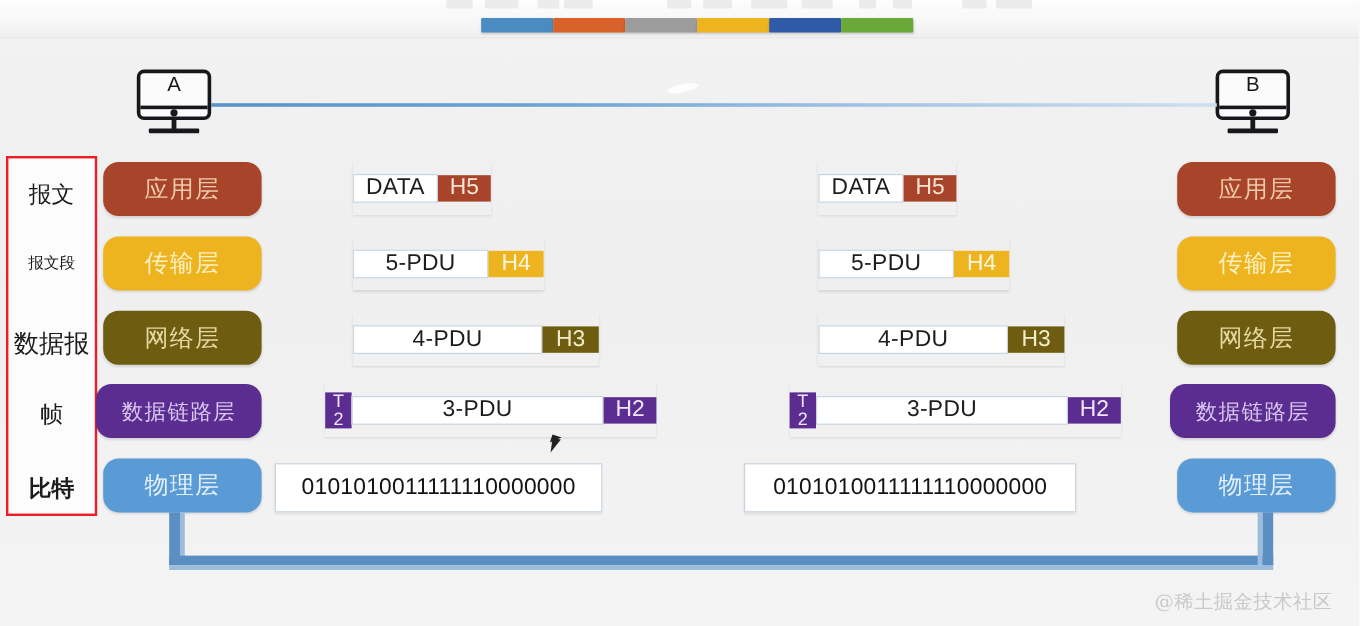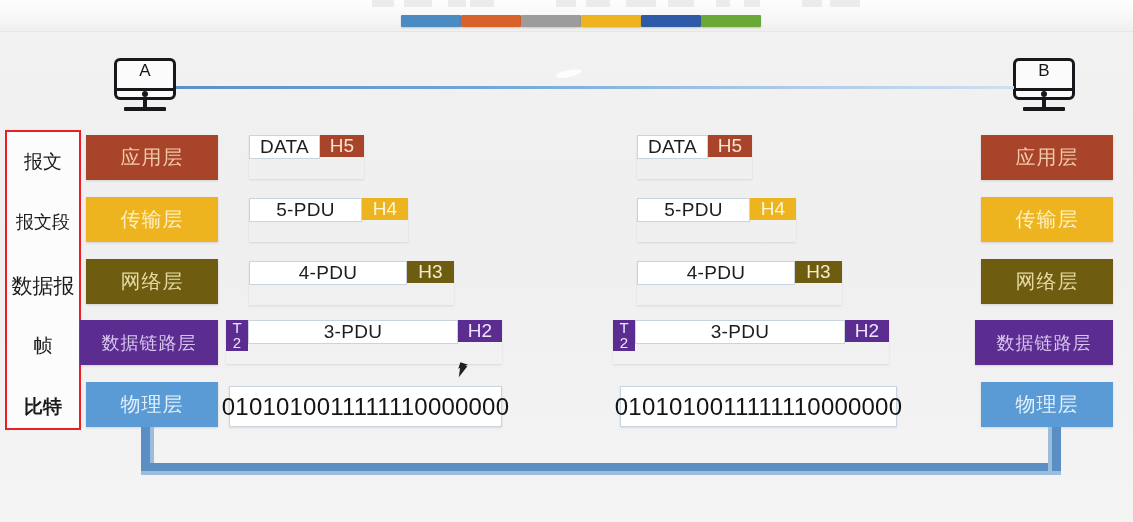--- a/index.html
+++ b/index.html
@@ -132,29 +132,31 @@
   .layer-box {
     position: absolute;
     box-sizing: border-box;
     display: flex;
     align-items: center;
     justify-content: center;
     font-size: 20px;
     letter-spacing: 1px;
     font-family: "DejaVu Serif", "Liberation Serif", serif;
     box-shadow: 0 1px 2px rgba(0,0,0,.12);
+    border-radius: 13px;
   }
 
   
   .packet {
     position: absolute;
     display: flex;
-    align-items: flex-start;
+    align-items: center;
     box-sizing: border-box;
     box-shadow: 0 1px 2px rgba(0,0,0,.10);
+    margin-left: 45px;
   }
   .packet .payload {
     flex: 1 1 auto;
     background: #ffffff;
     border: 1px solid #c9d4de;
     box-sizing: border-box;
     display: flex;
     align-items: center;
     justify-content: center;
     font-size: 19px;
@@ -183,21 +185,21 @@
     font-family: "Liberation Sans", sans-serif;
   }
   .bits-box {
     position: absolute;
     box-sizing: border-box;
     background: #ffffff;
     border: 1px solid #c9d4de;
     display: flex;
     align-items: center;
     justify-content: center;
-    font-size: 24px;
+    font-size: 19px;
     color: #141414;
     font-family: "Liberation Sans", sans-serif;
     letter-spacing: .2px;
     box-shadow: 0 1px 2px rgba(0,0,0,.10);
   }
 
   
   .conn-seg {
     position: absolute;
     background: #5b8fc4;
@@ -278,21 +280,21 @@
     <div class="dot"></div>
     <div class="neck"></div>
     <div class="base"></div>
   </div>
 
   <div class="link-line" style="left:176px; top:86px; width:838px;"></div>
   <div class="link-glint" style="left:556px; top:70px;"></div>
 
   <div class="pdu-name-col" style="left:5px; top:130px; width:76px; height:300px;">
     <div class="pdu-name" style="top:17px;">报文</div>
-    <div class="pdu-name" style="top:78px; font-size:18px;">报文段</div>
+    <div class="pdu-name" style="top:78px; font-size:13px;">报文段</div>
     <div class="pdu-name" style="top:140px; font-size:21px;">数据报</div>
     <div class="pdu-name" style="top:201px;">帧</div>
     <div class="pdu-name" style="top:262px;font-weight:bold;">比特</div>
   </div>
 
   <div class="layer-box" style="left:86px; top:135px; width:132px; height:45px; background:#a8442a; color:#f0c9a9;">
     <span>应用层</span>
   </div>
   <div class="layer-box" style="left:86px; top:197px; width:132px; height:45px; background:#eeb41f; color:#fdf0c2;">
     <span>传输层</span>
@@ -383,14 +385,15 @@
   <div class="conn-seg shade" style="left:150px; top:427px; width:4px; height:44px;"></div>
 
   <div class="conn-seg" style="left:141px; top:463px; width:920px; height:8px;"></div>
   <div class="conn-seg shade" style="left:141px; top:471px; width:920px; height:4px;"></div>
 
   <div class="conn-seg" style="left:1052px; top:427px; width:9px; height:44px;"></div>
   <div class="conn-seg shade" style="left:1048px; top:427px; width:4px; height:44px;"></div>
 
   <div class="cursor" style="left:459px; top:364px;"></div>
 
+  <div class="watermark" style="left:962px; top:492px;">@稀土掘金技术社区</div>
 
 </div>
 
 </body></html>

